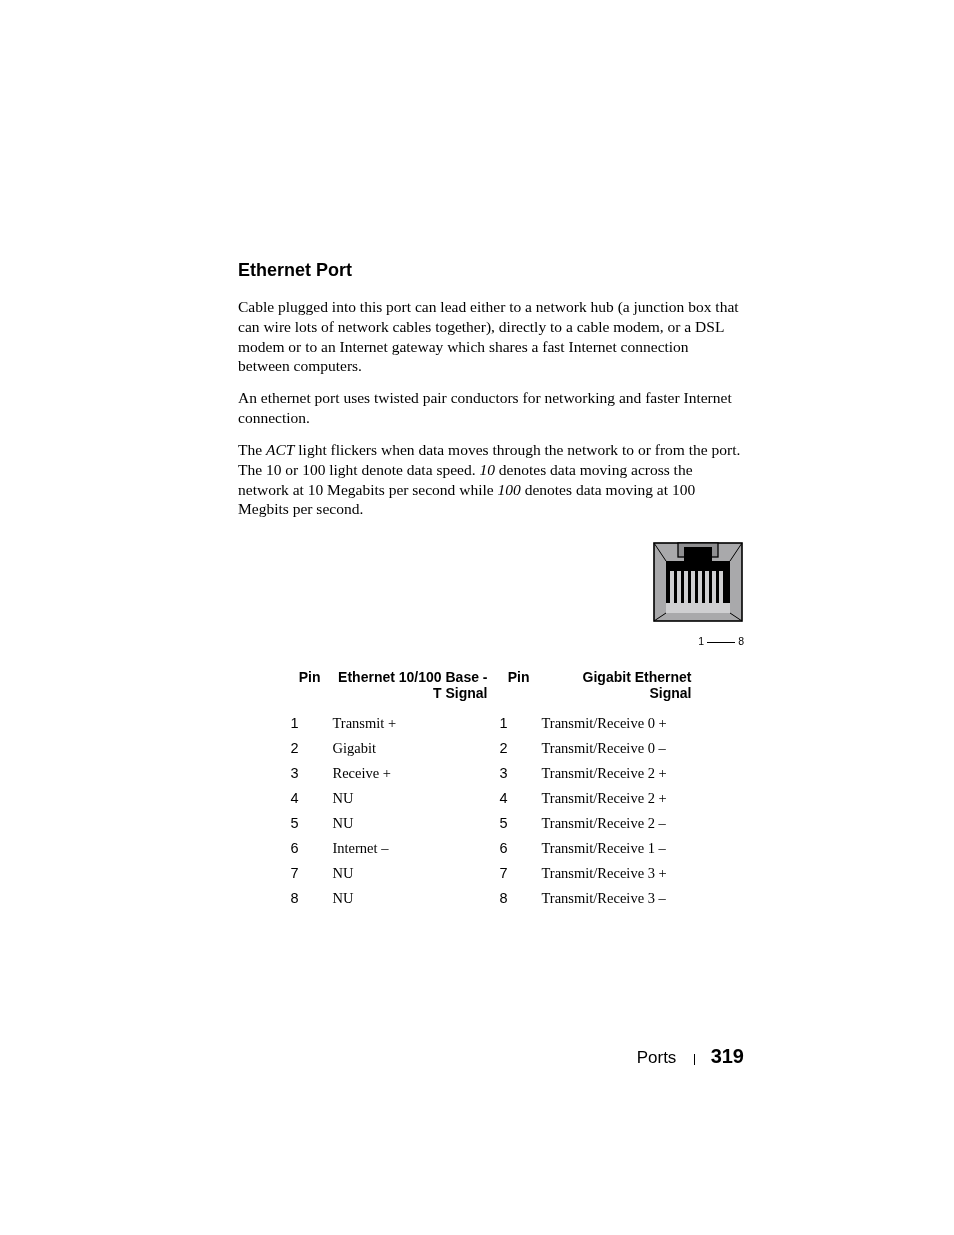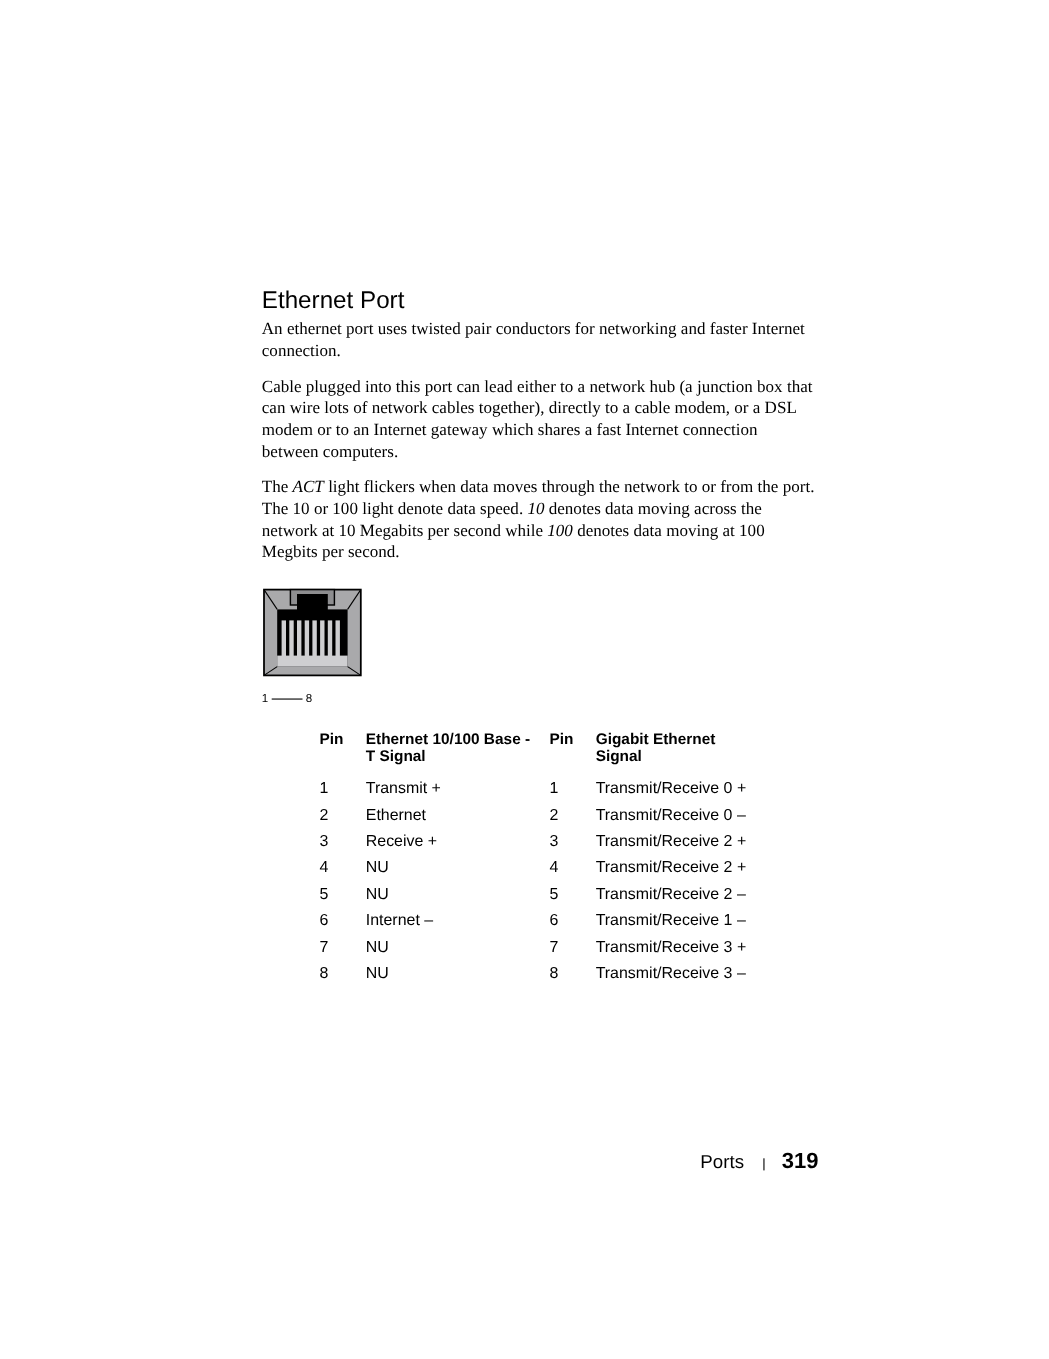--- a/index.html
+++ b/index.html
@@ -10,34 +10,34 @@
     color: #000;
     width: 954px;
     height: 1235px;
     position: relative;
   }
   .page {
     padding: 260px 210px 0 238px;
   }
   h1.heading {
     font-family: 'Arial Narrow', Arial, sans-serif;
-    font-weight: 400;
-    font-stretch: condensed;
-    font-size: 22px;
-    margin: 0 0 4px 0;
+    font-weight: 700;
+    font-stretch: condensed;
+    font-size: 18px;
+    margin: 0 0 16px 0;
     letter-spacing: 0px;
   }
   p.body {
     font-size: 15.5px;
     line-height: 1.28;
     margin: 0 0 12px 0;
   }
   .italic { font-style: italic; margin-top: 40px; }
   .diagram-wrap {
-    text-align: left;
+    text-align: right;
     margin: 22px 0 18px 0;
   }
   .pin-caption {
     font-family: Arial, sans-serif;
     font-size: 10.5px;
     margin-top: 4px;
     letter-spacing: 0;
   }
   .pin-caption .dash {
     display: inline-block;
@@ -49,26 +49,26 @@
   table.pins {
     border-collapse: collapse;
     margin: 8px auto 0 auto;
     font-size: 14px;
   }
   table.pins th {
     font-family: 'Arial Narrow', Arial, sans-serif;
     font-weight: 700;
     font-stretch: condensed;
     font-size: 14px;
-    text-align: left;
+    text-align: right;
     vertical-align: top;
     padding: 4px 12px 10px 0;
   }
   table.pins td {
-    font-family: Liberation Sans, sans-serif;
+    font-family: Liberation Serif, serif;
     font-size: 14.5px;
     text-align: left;
     vertical-align: top;
     padding: 4px 12px 4px 0;
   }
   table.pins td.pincol, table.pins th.pincol {
     width: 30px;
     font-family: 'Arial Narrow', Arial, sans-serif;
     font-weight: 700;
     font-stretch: condensed;
@@ -101,22 +101,22 @@
     font-weight: 700;
     font-size: 20px;
   }
 </style>
 </head>
 <body>
 
 <div class="page">
   <h1 class="heading">Ethernet Port</h1>
 
+  <p class="body">Cable plugged into this port can lead either to a network hub (a junction box that can wire lots of network cables together), directly to a cable modem, or a DSL modem or to an Internet gateway which shares a fast Internet connection between computers.</p>
   <p class="body">An ethernet port uses twisted pair conductors for networking and faster Internet connection.</p>
-  <p class="body">Cable plugged into this port can lead either to a network hub (a junction box that can wire lots of network cables together), directly to a cable modem, or a DSL modem or to an Internet gateway which shares a fast Internet connection between computers.</p>
 
   <p class="body">
     <span>The </span><span class="italic">ACT</span><span> light flickers when data moves through the network to or from the port. The 10 or 100 light denote data speed. </span><span class="italic">10</span><span> denotes data moving across the network at 10 Megabits per second while </span><span class="italic">100</span><span> denotes data moving at 100 Megbits per second.</span>
   </p>
 
   <div class="diagram-wrap">
     <svg width="92" height="86" viewBox="0 0 92 86">
 
       <rect x="2" y="2" width="88" height="78" fill="#a9a9ab" stroke="#000" stroke-width="1.6"></rect>
 
@@ -157,21 +157,21 @@
     </thead>
     <tbody id="pin-rows">
         <tr>
           <td class="pincol">1</td>
           <td class="col-a">Transmit +</td>
           <td class="pincol">1</td>
           <td class="col-b">Transmit/Receive 0 +</td>
         </tr>
         <tr>
           <td class="pincol">2</td>
-          <td class="col-a">Ethernet</td>
+          <td class="col-a">Gigabit</td>
           <td class="pincol">2</td>
           <td class="col-b">Transmit/Receive 0 –</td>
         </tr>
         <tr>
           <td class="pincol">3</td>
           <td class="col-a">Receive +</td>
           <td class="pincol">3</td>
           <td class="col-b">Transmit/Receive 2 +</td>
         </tr>
         <tr>

